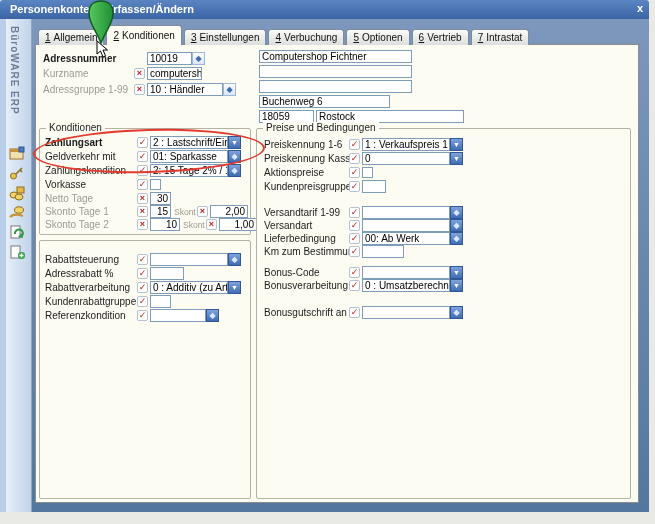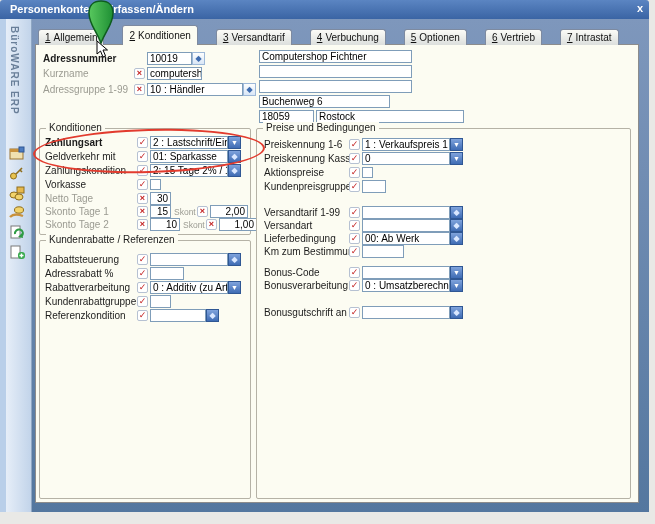--- a/index.html
+++ b/index.html
@@ -13,21 +13,21 @@
     padding-left:10px;box-sizing:border-box;}
   #closex{right:12px;top:0;color:#fff;font-size:11px;font-weight:bold;line-height:17px;cursor:default;}
   #frame{left:0;top:19px;width:649px;height:493px;background:linear-gradient(#7e97bc,#54779f);}
   #leftedge{left:0;top:19px;width:6px;height:493px;background:#b9cfe9;}
   #sidebar{left:6px;top:19px;width:26px;height:493px;background:linear-gradient(90deg,#e6eef8,#c2d4ea);
     border-right:1px solid #8fa6c2;box-sizing:border-box;}
   #brand{left:9px;top:26px;writing-mode:vertical-rl;font-size:10px;font-weight:bold;color:#697f99;letter-spacing:1px;}
   .sideicon{left:9px;width:16px;height:15px;}
 
   
-  #tabs{left:38px;top:26px;height:19px;display:flex;align-items:flex-end;gap:18px;z-index:4;}
+  #tabs{left:38px;top:26px;height:19px;display:flex;align-items:flex-end;gap:2px;z-index:4;}
   .tab{height:15px;line-height:15px;padding:0 6px;font-size:10px;color:#111;
     background:linear-gradient(#fbfbf7,#dcdfdd);border:1px solid #7d8aa0;border-bottom:none;
     border-radius:3px 3px 0 0;white-space:nowrap;}
   .tab.active{height:19px;line-height:19px;background:#fcfcf2;z-index:6;position:relative;}
   .tnum{text-decoration:underline;margin-right:3px;}
 
   
   #panel{left:35px;top:44px;width:604px;height:459px;background:#fcfcf2;
     border:1px solid #8c8c8c;box-sizing:border-box;z-index:2;}
 
@@ -99,21 +99,21 @@
     </svg>
   <svg class="abs sideicon" style="top:245px" viewBox="0 0 16 15">
       <rect x="2" y="1" width="9" height="12" fill="#fff" stroke="#7a7a7a"></rect>
       <rect x="9" y="7" width="7" height="7" rx="3" fill="#37a94c"></rect>
       <path d="M12.5,8.5 L12.5,12.5 M10.5,10.5 L14.5,10.5" stroke="#fff" stroke-width="1.4"></path>
     </svg>
 
   <div class="abs" id="tabs">
     <div class="tab"><span class="tnum">1</span><span>Allgemein</span></div>
     <div class="tab active"><span class="tnum">2</span><span>Konditionen</span></div>
-    <div class="tab"><span class="tnum">3</span><span>Versandtarif</span></div>
+    <div class="tab"><span class="tnum">3</span><span>Einstellungen</span></div>
     <div class="tab"><span class="tnum">4</span><span>Verbuchung</span></div>
     <div class="tab"><span class="tnum">5</span><span>Optionen</span></div>
     <div class="tab"><span class="tnum">6</span><span>Vertrieb</span></div>
     <div class="tab"><span class="tnum">7</span><span>Intrastat</span></div>
   </div>
 
   <div class="abs" id="panel">
 
     <div class="row" style="left:7px;top:7px">
       <span class="lbl b w91">Adressnummer</span>
@@ -122,21 +122,21 @@
       <span class="btn lk light">◆</span>
     </div>
     <div class="row" style="left:7px;top:22px">
       <span class="lbl dis w91">Kurzname</span>
       <span class="mk">×</span>
       <span class="fld" style="width:55px">computersh</span>
     </div>
     <div class="row" style="left:7px;top:38px">
       <span class="lbl dis w91">Adressgruppe 1-99</span>
       <span class="mk">×</span>
-      <span class="fld" style="width:96px">10 : Händler</span>
+      <span class="fld" style="width:76px">10 : Händler</span>
       <span class="btn lk light">◆</span>
     </div>
 
     <div class="fld abs" style="left:223px;top:5px;width:153px">Computershop Fichtner</div>
     <div class="fld abs" style="left:223px;top:20px;width:153px"></div>
     <div class="fld abs" style="left:223px;top:35px;width:153px"></div>
     <div class="fld abs" style="left:223px;top:50px;width:131px">Buchenweg 6</div>
     <div class="fld abs" style="left:223px;top:65px;width:55px">18059</div>
     <div class="fld abs" style="left:280px;top:65px;width:148px">Rostock</div>
 
@@ -182,21 +182,20 @@
         <span class="lbl dis w92">Skonto Tage 2</span>
         <span class="mk">×</span>
         <span class="fld num" style="width:30px">10</span>
         <span class="lbl dis sk">Skonto %</span>
         <span class="mk">×</span>
         <span class="fld num" style="width:38px">1,00</span>
       </div>
     </div>
 
     <div class="grp" style="left:3px;top:195px;width:210px;height:257px">
-      <span class="legend">Kundenrabatte / Referenzen</span>
       <div class="row" style="left:5px;top:12px">
         <span class="lbl w92">Rabattsteuerung</span>
         <span class="mk">✓</span>
         <span class="fld" style="width:78px"></span>
         <span class="btn lk">◆</span>
       </div>
       <div class="row" style="left:5px;top:26px">
         <span class="lbl w92">Adressrabatt %</span>
         <span class="mk">✓</span>
         <span class="fld" style="width:34px"></span>

